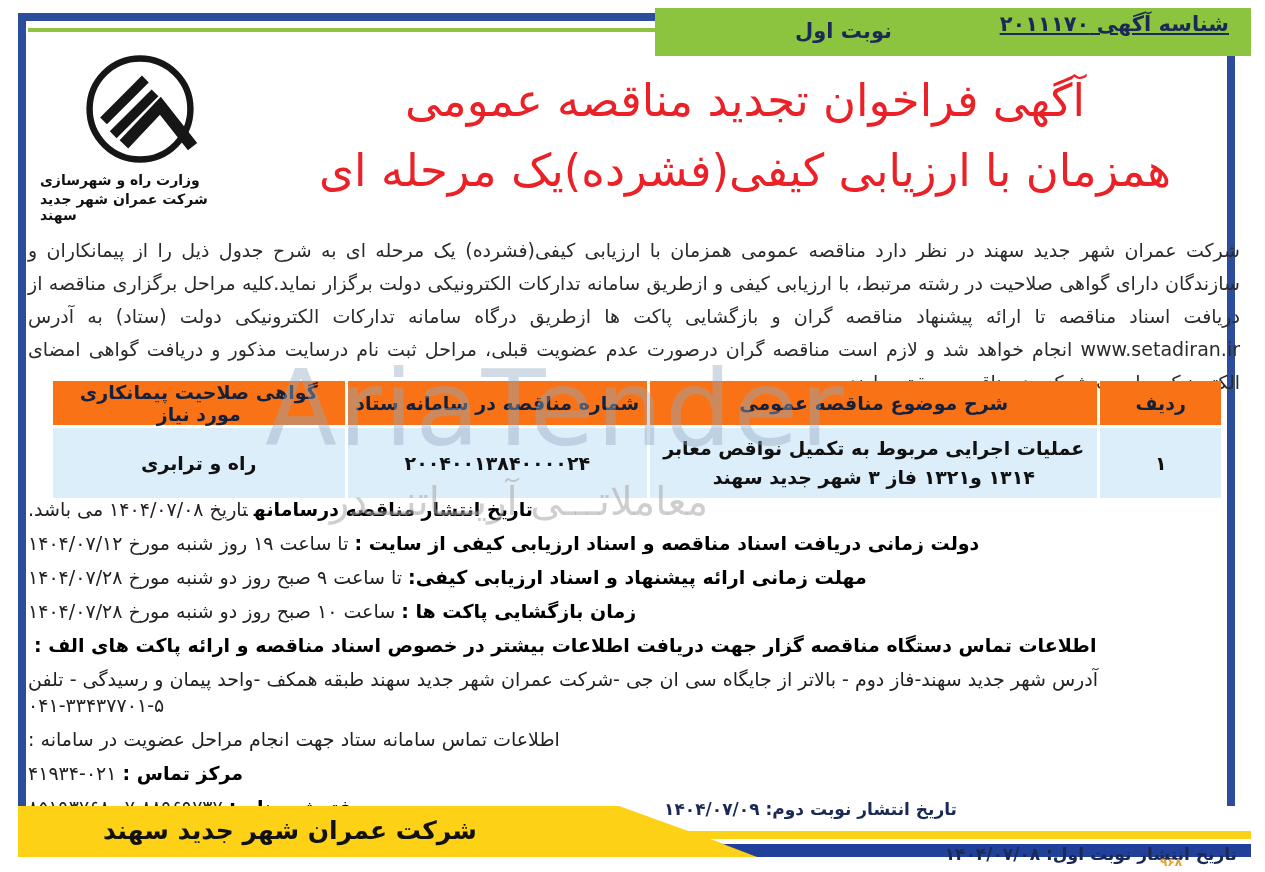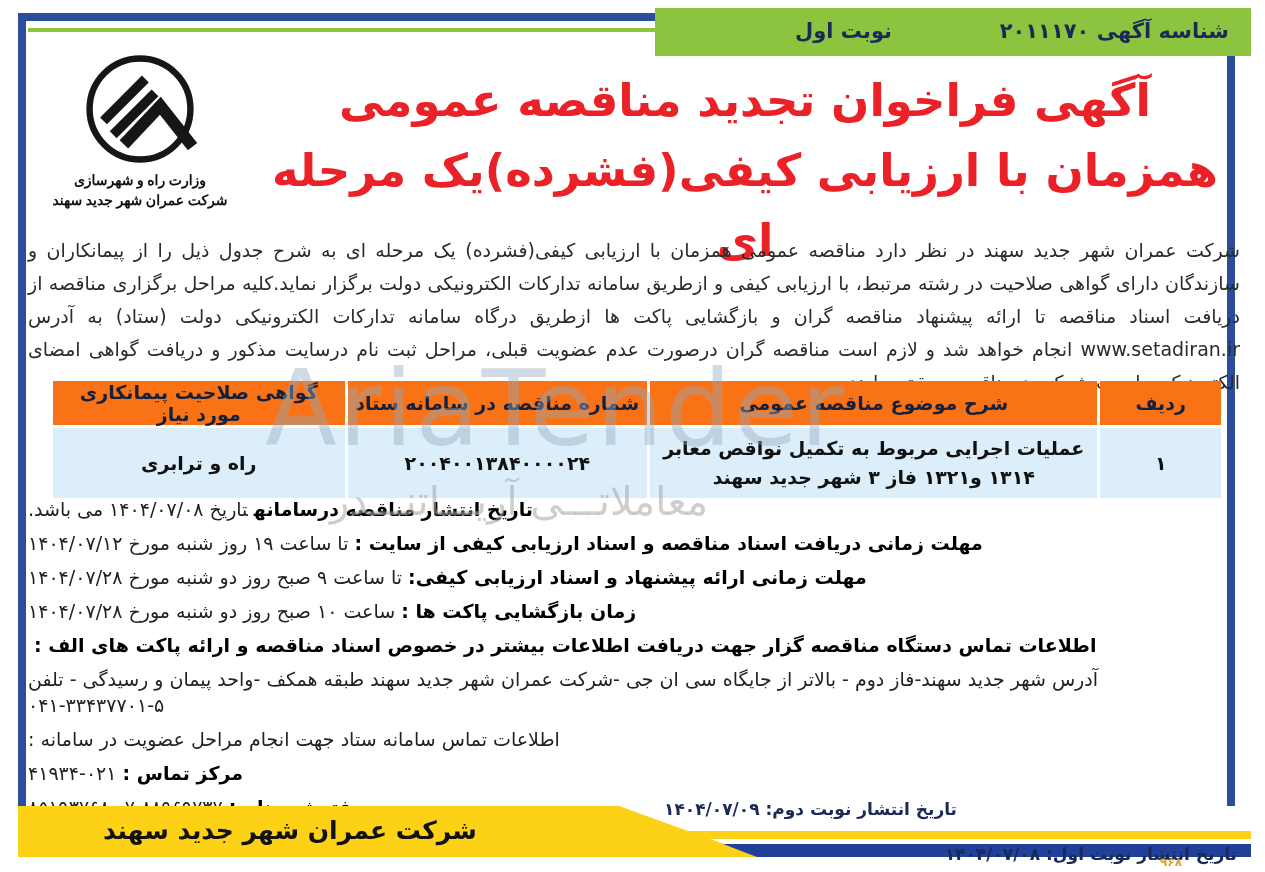--- a/index.html
+++ b/index.html
@@ -10,31 +10,31 @@
   
   .frame{
     position:absolute;left:18px;top:13px;width:1217px;height:793px;
     border:8px solid #2c4c9c;border-bottom:none;box-sizing:border-box;
   }
   .green-line{position:absolute;left:28px;top:28px;width:630px;height:4px;background:#8cc440;}
   .green-bar{
     position:absolute;left:655px;top:8px;width:596px;height:48px;background:#8cc440;
     color:#1b2a55;font-weight:bold;font-size:21px;direction:rtl;
   }
-  .green-bar .ad-id{position:absolute;right:22px;top:11px;}
+  .green-bar .ad-id{position:absolute;right:22px;top:4px;text-decoration:underline;}
   .green-bar .round{position:absolute;left:140px;top:11px;}
   
-  .logo{position:absolute;left:40px;top:50px;width:200px;text-align:center;font-family:Liberation Serif, serif;}
+  .logo{position:absolute;left:40px;top:50px;width:200px;text-align:left;}
   .logo svg{display:block;margin:0 auto;}
   .logo .l1{font-size:14px;font-weight:bold;color:#111;margin-top:4px;direction:rtl;}
   .logo .l2{font-size:14px;font-weight:bold;color:#111;margin-top:3px;direction:rtl;}
   
   .title{
     position:absolute;left:250px;top:66px;width:990px;text-align:center;
-    color:#ea2127;font-weight:bold;font-size:45px;line-height:70px;direction:rtl;
+    color:#ea2127;font-weight:normal;font-size:45px;line-height:70px;direction:rtl;
   }
   
   .intro{
     position:absolute;left:28px;top:234px;width:1212px;direction:rtl;
     font-size:19px;line-height:33px;color:#2b2b2b;text-align:justify;
   }
   
   table.tender{
     position:absolute;left:50px;top:378px;width:1174px;
     border-collapse:separate;border-spacing:3px;direction:rtl;
@@ -134,21 +134,21 @@
         <td>راه و ترابری</td>
       </tr>
     </tbody>
   </table>
 
   <div class="details">
     <div class="dline">
       <b>تاریخ انتشار مناقصه درسامانه</b><span>تاریخ ۱۴۰۴/۰۷/۰۸ می باشد.</span>
     </div>
     <div class="dline">
-      <b>مهلت زمانی دریافت اسناد مناقصه و اسناد ارزیابی کیفی از سایت :</b><span>تا ساعت ۱۹ روز شنبه مورخ ۱۴۰۴/۰۷/۱۲</span>
+      <b>دولت زمانی دریافت اسناد مناقصه و اسناد ارزیابی کیفی از سایت :</b><span>تا ساعت ۱۹ روز شنبه مورخ ۱۴۰۴/۰۷/۱۲</span>
     </div>
     <div class="dline">
       <b>مهلت زمانی ارائه پیشنهاد و اسناد ارزیابی کیفی:</b><span>تا ساعت ۹ صبح روز دو شنبه مورخ ۱۴۰۴/۰۷/۲۸</span>
     </div>
     <div class="dline">
       <b>زمان بازگشایی پاکت ها :</b><span>ساعت ۱۰ صبح روز دو شنبه مورخ ۱۴۰۴/۰۷/۲۸</span>
     </div>
     <div class="dline">
       <b>اطلاعات تماس دستگاه مناقصه گزار جهت دریافت اطلاعات بیشتر در خصوص اسناد مناقصه و ارائه پاکت های الف :</b>
     </div>

